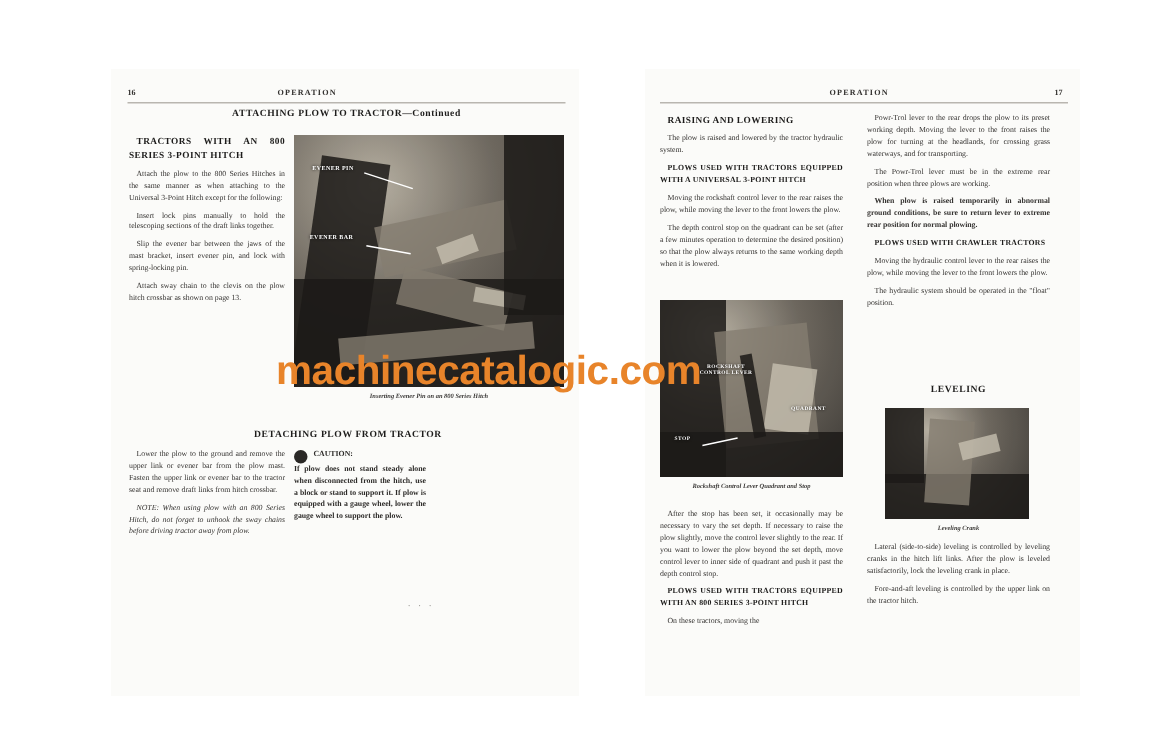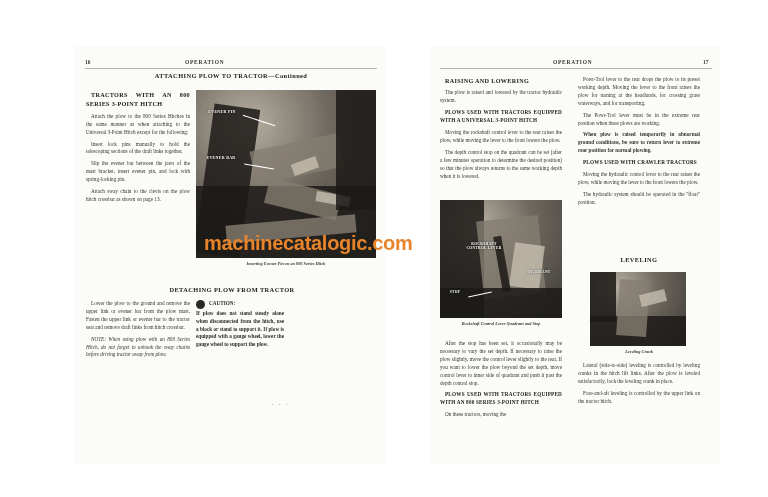--- a/index.html
+++ b/index.html
@@ -124,24 +124,24 @@
     line-height: 1.15;
     text-shadow: 0 0 2px #000;
   }
   .arrow {
     position: absolute;
     background: #ffffff;
     height: 1px;
   }
   .watermark {
     position: absolute;
-    left: 204px;
+    left: 184px;
     top: 232px;
     font-family: "Liberation Sans", sans-serif;
-    font-size: 20px;
+    font-size: 27px;
     font-weight: bold;
     color: #e8842a;
     letter-spacing: -0.3px;
     white-space: nowrap;
     z-index: 40;
   }
   .caution {
     position: absolute;
     font-size: 5.2px;
     line-height: 1.5;

